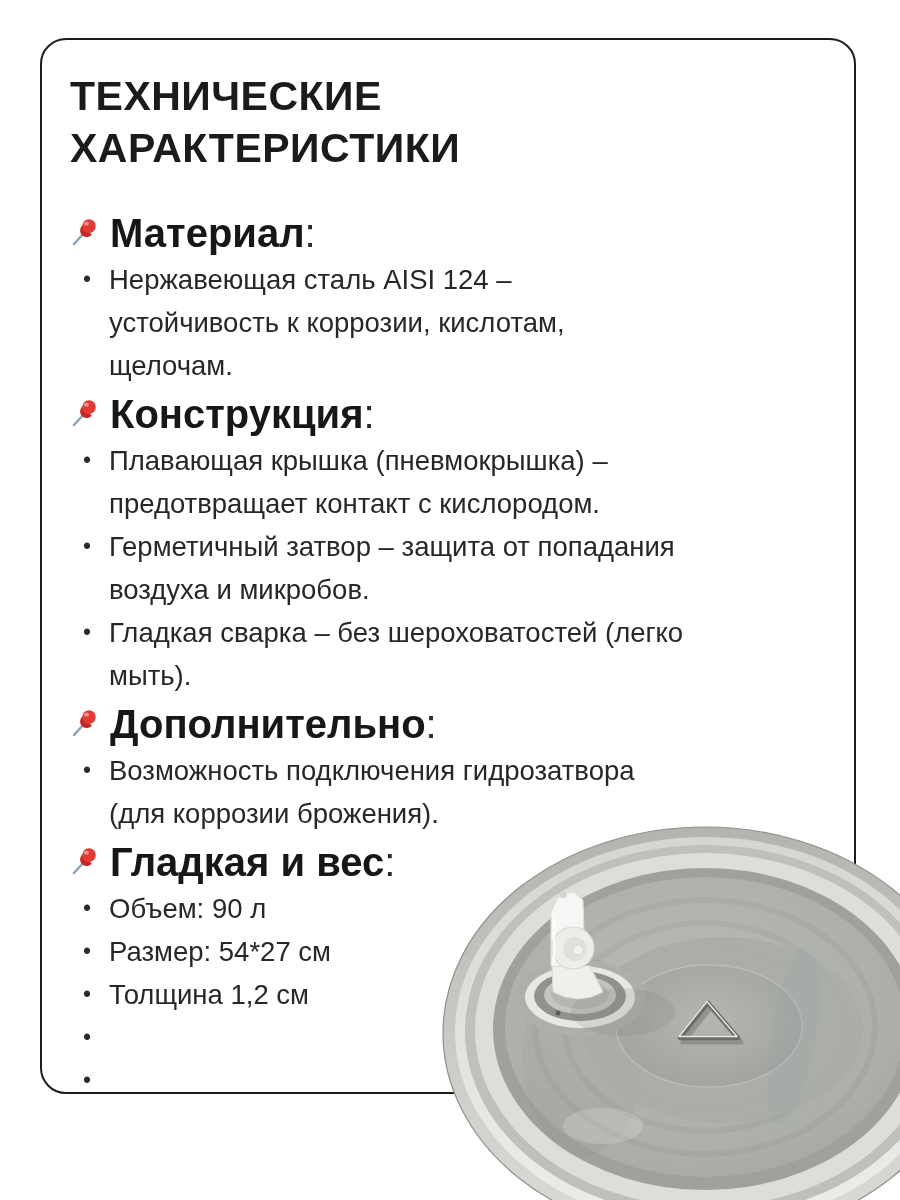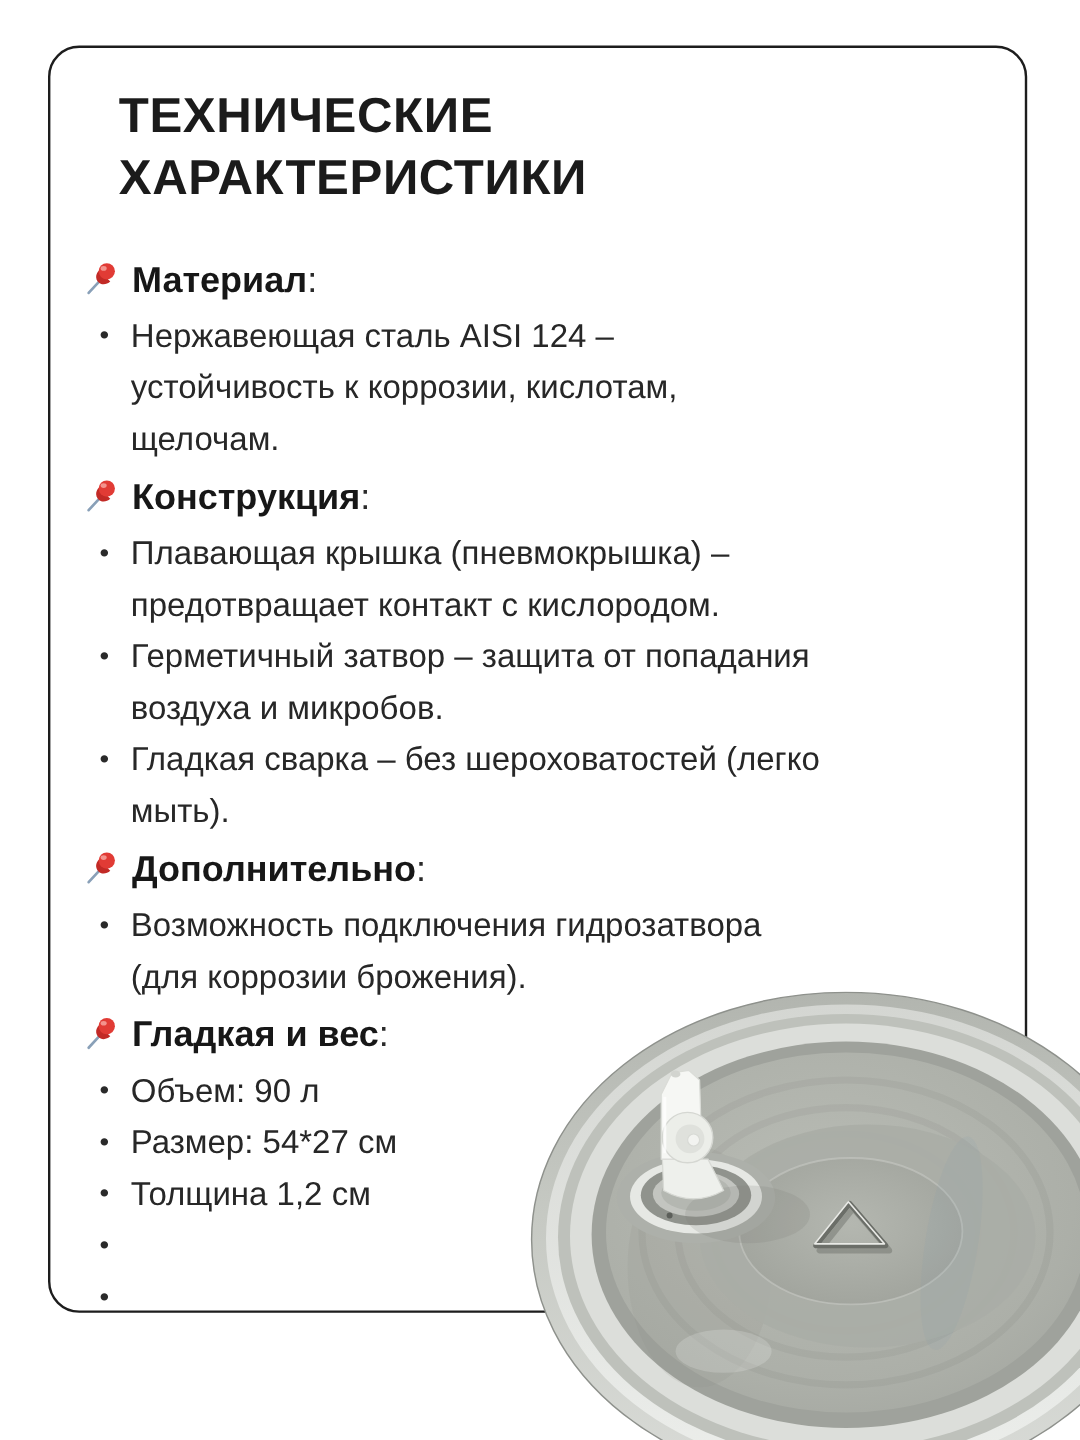--- a/index.html
+++ b/index.html
@@ -27,36 +27,36 @@
     padding: 30px 26px 0 28px;
   }
   .page-title {
     font-size: 41px;
     font-weight: 800;
     line-height: 1.27;
     letter-spacing: 0.5px;
     color: #1b1b1b;
     margin-bottom: 38px;
   }
-  .title-line { display: block; margin-left: 29px; }
+  .title-line { display: block; }
   .section { margin-top: 6px; }
   .sec-head {
     display: flex;
     align-items: center;
     gap: 9px;
     margin-bottom: 3px;
   }
   .pin {
     width: 31px;
     height: 31px;
     flex: none;
     margin-top: -3px;
   }
   .sec-title {
-    font-size: 30px;
+    font-size: 40px;
     line-height: 43px;
     color: #171717;
   }
   .sec-title b { font-weight: 700; }
   .colon { font-weight: 400; color: #2a2a2a; }
   .items { }
   .item {
     display: flex;
     align-items: flex-start;
   }

